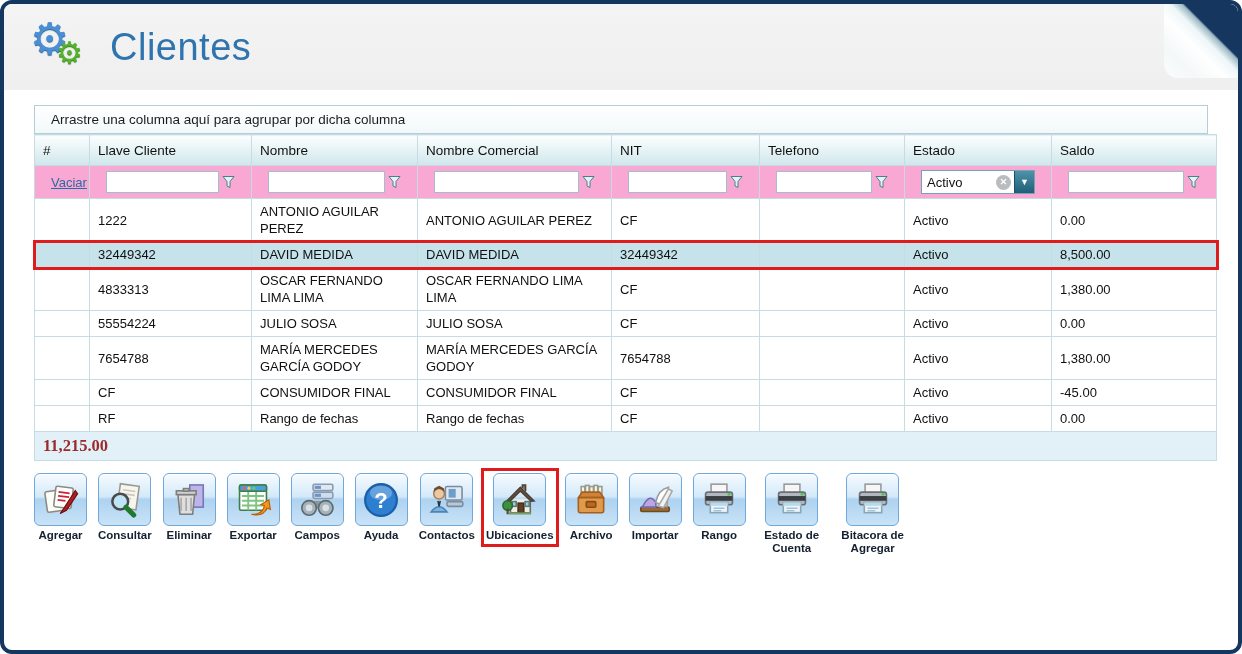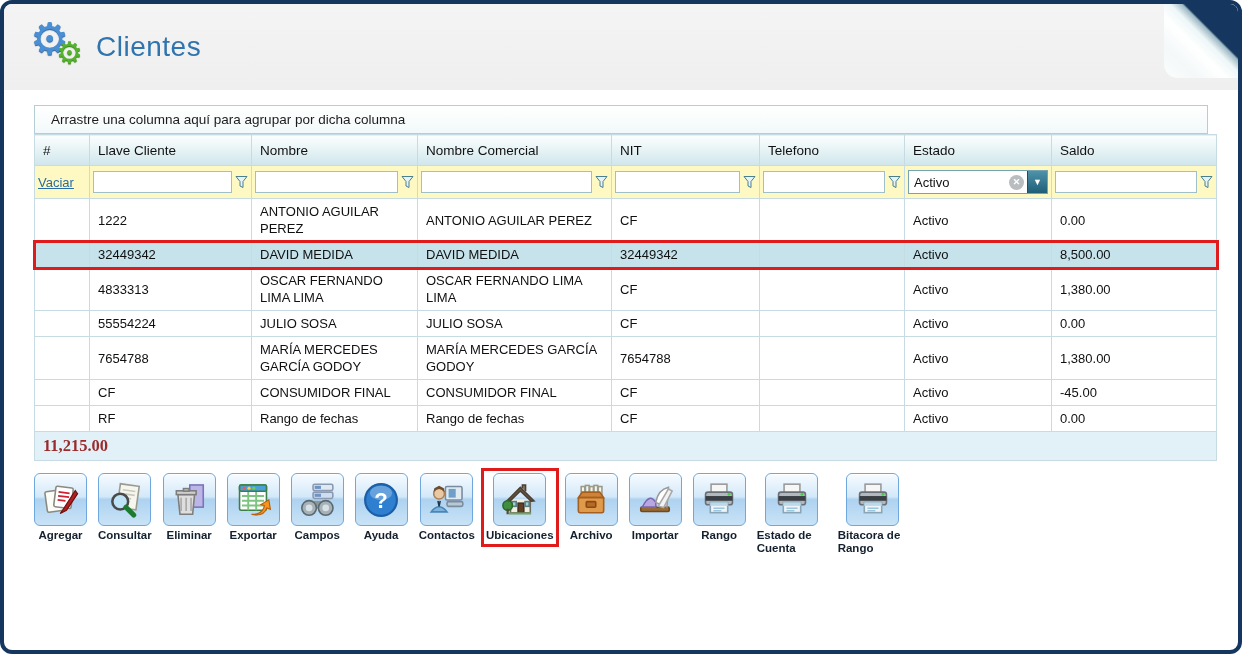--- a/index.html
+++ b/index.html
@@ -38,22 +38,22 @@
   .gears { position:relative; width:62px; height:56px; }
   .gear-blue {
     position:absolute; left:0; top:-6px;
     font-size:44px; color:#4a8fd4; text-shadow:0 1px 1px #2a5f94;
   }
   .gear-green {
     position:absolute; left:26px; top:16px;
     font-size:30px; color:#55b22c; text-shadow:0 1px 1px #357a16;
   }
   .page-title {
-    margin-left:4px;
-    font-size:28px; color:#2f74ae;
+    margin-left:18px;
+    font-size:38px; color:#2f74ae;
     letter-spacing:0.5px;
   }
   
   .group-panel {
     margin:15px 30px 0 30px;
     border:1px solid #b5cdd4;
     background:linear-gradient(#ffffff,#f2f9fa);
     padding:6px 16px;
     font-size:13.5px; color:#1c1c1c;
   }
@@ -72,22 +72,22 @@
     vertical-align:middle;
     overflow:hidden;
   }
   thead th {
     background:linear-gradient(#fbfefe 0%, #e8f4f6 45%, #cfe6ec 100%);
     border-top:1px solid #8fb3bc;
     font-weight:normal; font-size:13.5px; color:#111;
     height:31px;
   }
   tr.filter-row td {
-    background:#fef9c3;
-    padding:4px 3px;
+    background:#f9a8d4;
+    padding:4px 16px;
     height:33px;
   }
   .filter-cell { display:flex; align-items:center; gap:3px; }
   .filter-input {
     flex:1; min-width:0; height:22px;
     border:1px solid #9fc0c9;
     font-family:"Liberation Sans",sans-serif; font-size:13px;
     padding:0 4px; background:#fff;
   }
   .funnel { flex:0 0 auto; width:13px; height:14px; cursor:pointer; }
@@ -134,21 +134,21 @@
     width:53px; height:53px;
     border:1px solid #6fa8dc; border-radius:6px;
     background:linear-gradient(#f6fbff 0%, #d4e9f9 44%, #aed2f0 50%, #c9e3f7 100%);
     display:flex; align-items:center; justify-content:center;
     cursor:pointer;
     box-shadow:inset 0 1px 0 #fff;
   }
   .tbtn svg { width:38px; height:38px; }
   .tlabel {
     font-size:11.5px; font-weight:bold; color:#14202e;
-    text-align:left; line-height:13px;
+    text-align:center; line-height:13px;
     max-width:70px;
   }
 </style>
 </head>
 <body>
 
 <div class="window">
   <div class="page-curl"></div>
 
   <div class="app-header">
@@ -495,16 +495,16 @@
           <svg viewBox="0 0 24 24">
             <rect x="7" y="2" width="10" height="5.5" fill="#f6f6f6" stroke="#9a9a9a"></rect>
             <rect x="3.5" y="7" width="17" height="8" rx="1.5" fill="#b2b8be" stroke="#6a7076"></rect>
             <rect x="3.5" y="9.5" width="17" height="3" fill="#3a3f44"></rect>
             <circle cx="18.3" cy="8.4" r=".9" fill="#44cc44"></circle>
             <rect x="6.5" y="13.5" width="11" height="6.5" fill="#eef4f7" stroke="#8aa6b5"></rect>
             <rect x="6.5" y="13.5" width="11" height="2.2" fill="#bcd9ea"></rect>
             <path d="M8.5 17.2 h7 M8.5 18.8 h5" stroke="#9bc6de" fill="none"></path>
           </svg>
         </div>
-        <div class="tlabel">Bitacora de Rango</div>
+        <div class="tlabel">Bitacora de Agregar</div>
       </div>
     </div>
 </div>
 
 </body></html>

